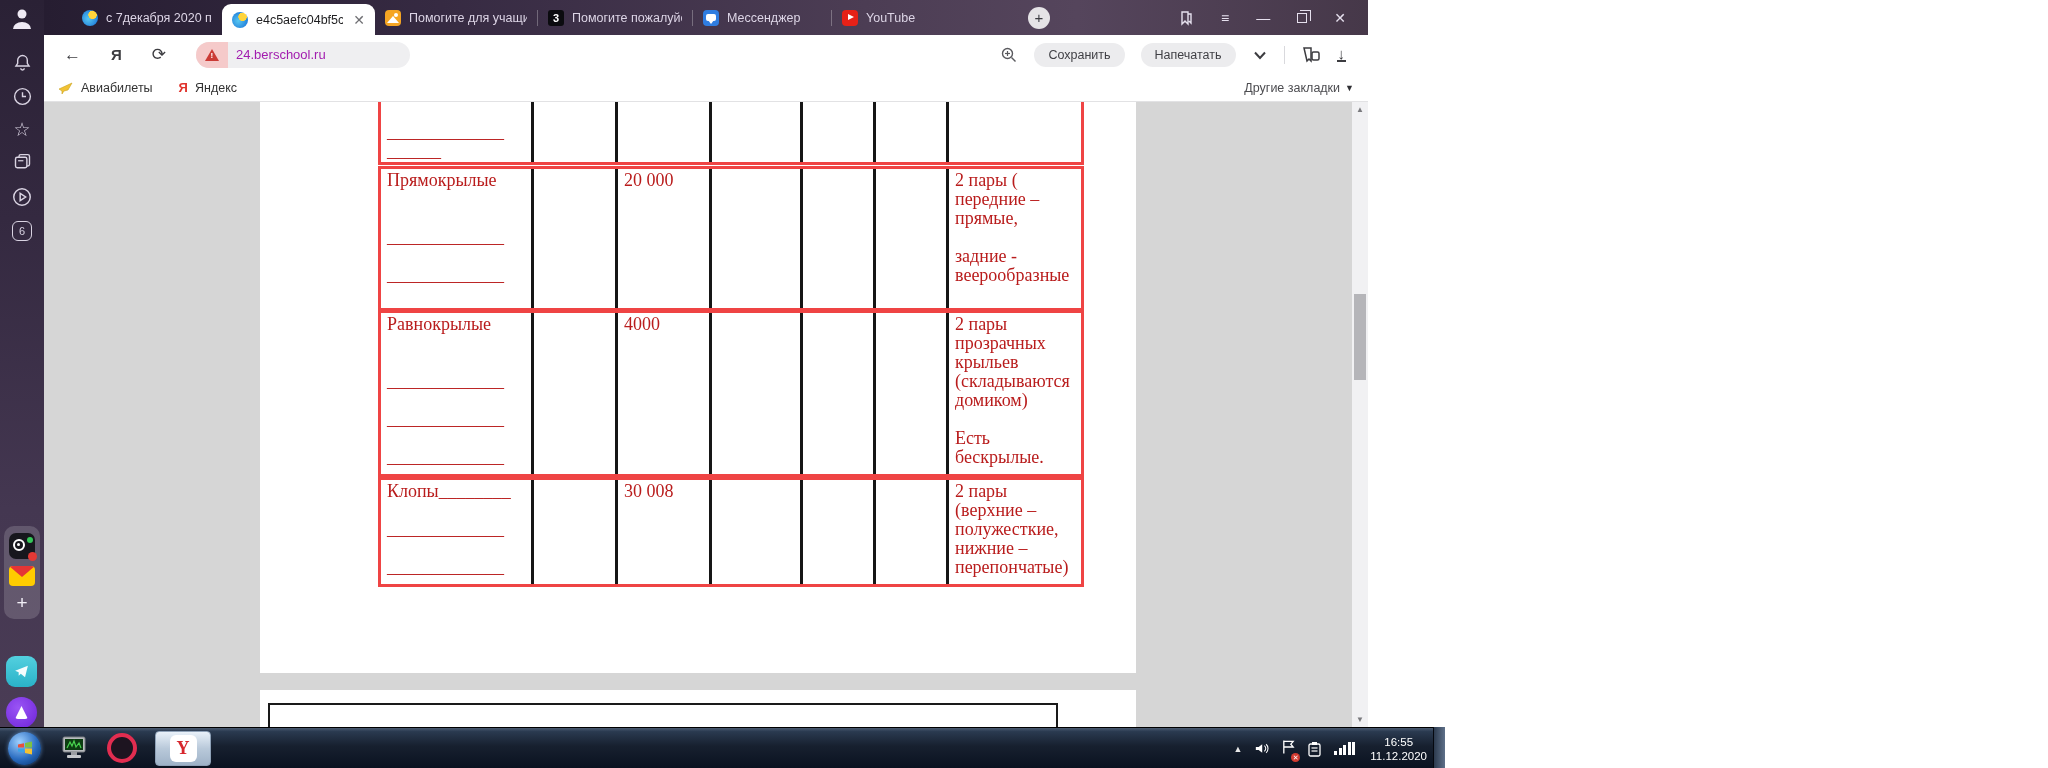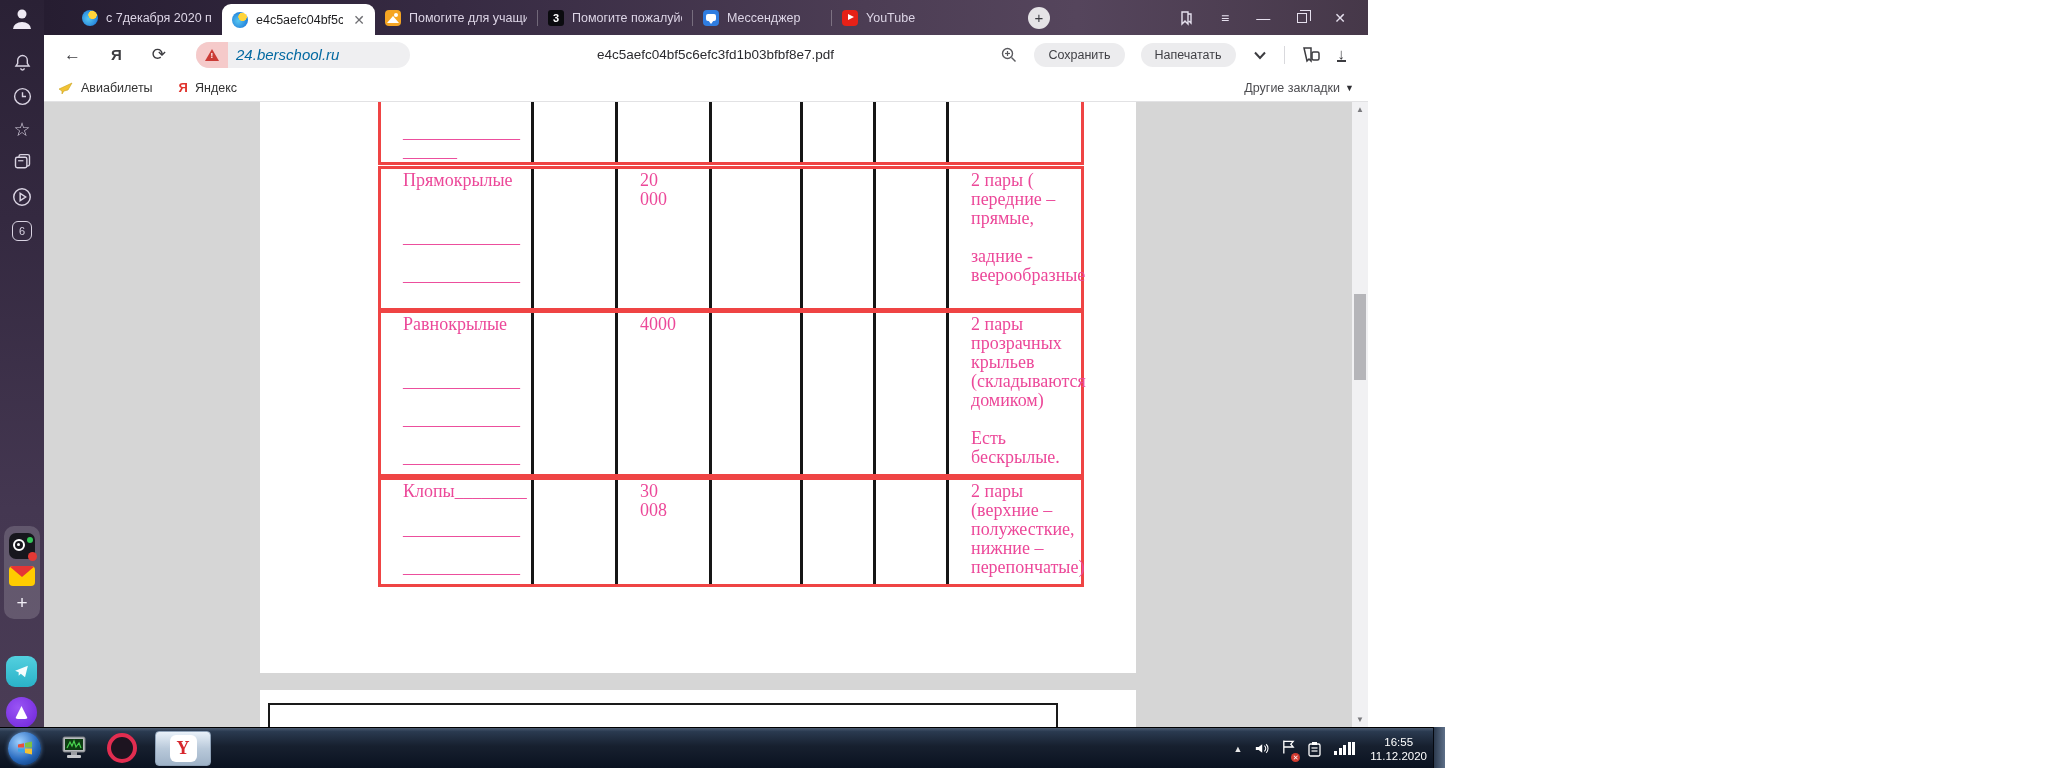--- a/index.html
+++ b/index.html
@@ -75,21 +75,21 @@
   .toolbar { position:absolute; left:44px; top:35px; width:1324px; height:39px; background:#fff;
     display:flex; align-items:center; padding-left:20px; }
   .nav-ico { color:#3c3c40; font-size:17px; margin-right:30px; }
   .ya-letter { color:#3c3c40; font-size:15px; font-weight:bold; margin-right:30px; }
   .url-pill { display:flex; align-items:center; height:26px; background:#efeff1; border-radius:13px;
     overflow:hidden; width:214px; }
   .warn-chip { width:32px; height:26px; background:#f5caca; display:flex; align-items:center; justify-content:center; }
   .warn-tri { width:0; height:0; border-left:7px solid transparent; border-right:7px solid transparent;
     border-bottom:12px solid #cb3a35; position:relative; }
   .warn-tri:after { content:"!"; position:absolute; left:-1.5px; top:2px; color:#fff; font-size:8px; font-weight:bold; }
-  .url-text { color:#0369a1; font-size:15px; padding:0 10px 0 8px;font-style:italic; }
+  .url-text { color:#a21caf; font-size:13px; padding:0 10px 0 8px; }
   .pdf-title { position:absolute; left:50%; top:0; transform:translateX(-46%); height:39px; display:flex;
     align-items:center; color:#2a2a2e; font-size:13.5px; }
   .tb-right { margin-left:auto; display:flex; align-items:center; gap:16px; padding-right:22px; }
   .pill-btn { background:#ececee; border:none; border-radius:14px; padding:5px 14px; font-size:12.5px;
     color:#3f3f44; font-family:"Liberation Sans",sans-serif; }
   .tb-div { width:1px; height:18px; background:#d9d9dd; }
   .dl-ico { color:#3c3c40; font-size:15px; border-bottom:2px solid #3c3c40; line-height:13px; padding:0 1px; }
 
   
   .bkbar { position:absolute; left:44px; top:74px; width:1324px; height:28px; background:#fff;
@@ -106,22 +106,22 @@
   .page2-rect { position:absolute; left:8px; top:13px; width:790px; height:30px;
     border:2px solid #1a1a1a; border-bottom:none; }
   .ptable { position:absolute; left:118px; top:0; width:706px; font-family:"Liberation Serif", serif; }
   .trow { position:absolute; left:0; width:706px; display:grid;
     grid-template-columns:153px 84px 94px 91px 73px 73px 138px;
     border:3px solid #ef4444; background:#fff; }
   .trow.r0 { top:0; height:63px; border-top:none; }
   .trow.r1 { top:64px; height:145px; }
   .trow.r2 { top:208px; height:167px; }
   .trow.r3 { top:375px; height:110px;font-family:Liberation Serif, serif; }
-  .tcell { border-right:3px solid #161616; padding:2px 22px; font-size:18px; line-height:19px;
-    color:#ec4899; white-space:pre-line; overflow:hidden; }
+  .tcell { border-right:3px solid #161616; padding:2px 6px; font-size:18px; line-height:19px;
+    color:#b91c1c; white-space:pre-line; overflow:hidden; }
   .tcell:last-child { border-right:none; }
 
   
   .vscroll { position:absolute; left:1352px; top:102px; width:16px; height:625px; background:#f1f1f3; }
   .sb-arrow { position:absolute; left:0; width:16px; height:15px; color:#7a7a7e; font-size:8px;
     display:flex; align-items:center; justify-content:center; }
   .sb-up { top:0; } .sb-down { bottom:0; }
   .sb-thumb { position:absolute; left:2px; top:192px; width:12px; height:86px; background:#b5b5b9; }
 
   
@@ -200,21 +200,20 @@
     <div class="toolbar">
       <span class="nav-ico">←</span>
       <span class="ya-letter">Я</span>
       <span class="nav-ico">⟳</span>
       <div class="url-pill">
         <span class="warn-chip">
           <span class="warn-tri"></span>
         </span>
         <span class="url-text">24.berschool.ru</span>
       </div>
-      <div class="pdf-title">e4c5aefc04bf5c6efc3fd1b03bfbf8e7.pdf</div>
       <div class="tb-right">
         <svg width="18" height="18" viewBox="0 0 18 18">
           <circle cx="7.5" cy="7.5" r="5" fill="none" stroke="#5a5a5e" stroke-width="1.4"></circle>
           <line x1="11.5" y1="11.5" x2="15.5" y2="15.5" stroke="#5a5a5e" stroke-width="1.4"></line>
           <line x1="5" y1="7.5" x2="10" y2="7.5" stroke="#5a5a5e" stroke-width="1.2"></line>
           <line x1="7.5" y1="5" x2="7.5" y2="10" stroke="#5a5a5e" stroke-width="1.2"></line>
         </svg>
         <button class="pill-btn">Сохранить</button>
         <button class="pill-btn">Напечатать</button>
         <svg width="16" height="16" viewBox="0 0 16 16">

